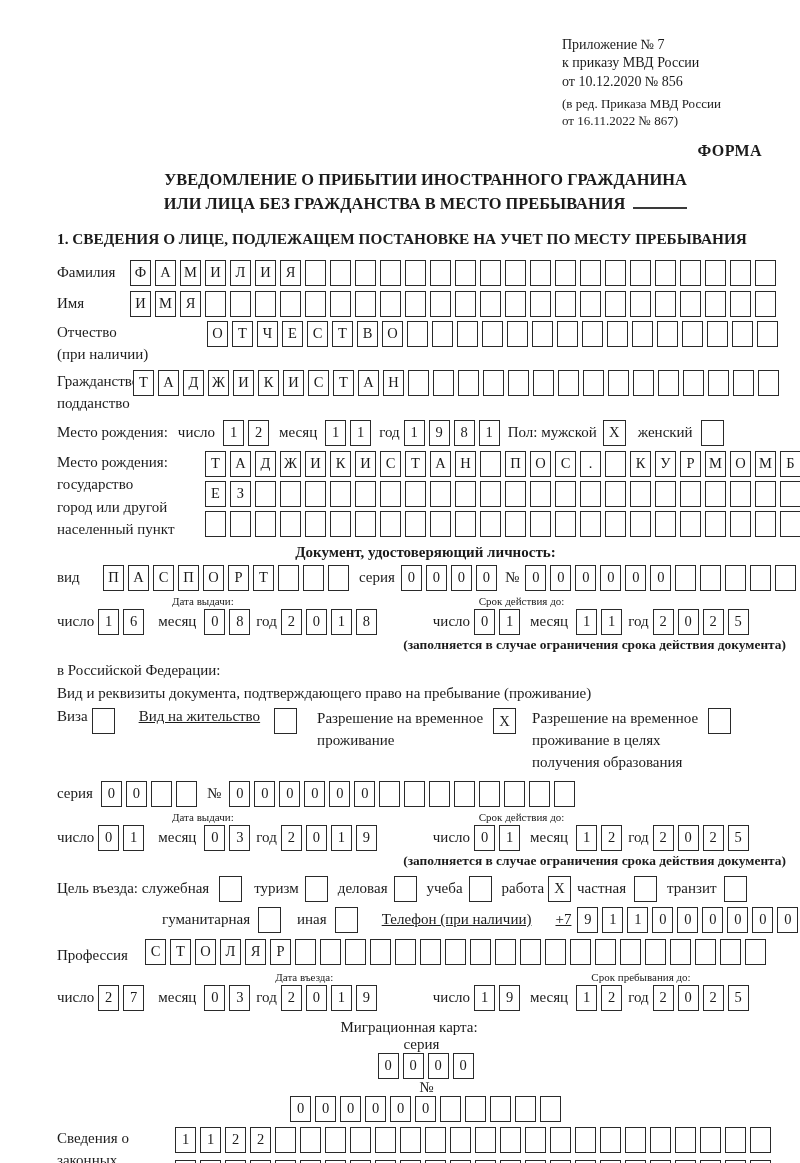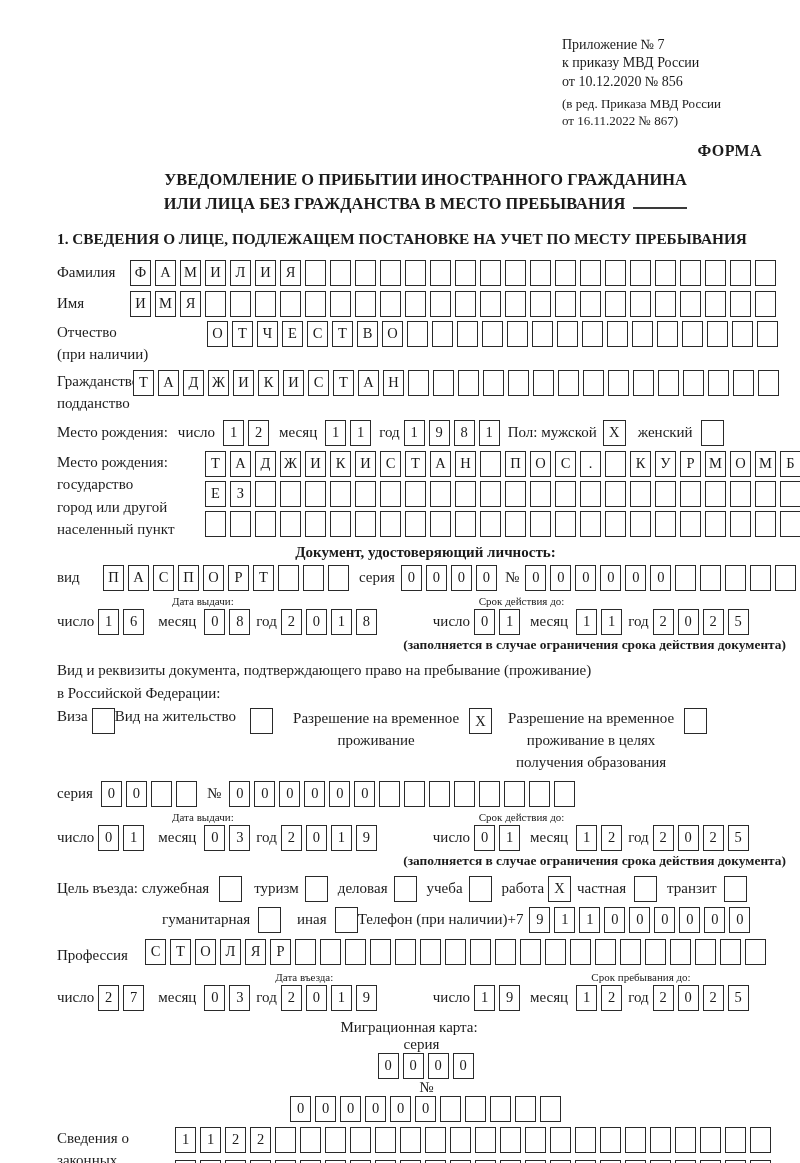--- a/index.html
+++ b/index.html
@@ -24,33 +24,33 @@
   }
   .cbx .cell{width:23px;}
   .w73{width:73px;}
   .row2l{align-items:flex-start;margin-top:4px;}
   .lblcol{flex:none;font-size:15px;line-height:1.5;}
   .lblcol .sub{font-size:15px;}
   .bp{display:flex;margin-top:5px;align-items:flex-start;}
   .bp .cellcol{display:flex;flex-direction:column;gap:4px;}
   .dochead{font-weight:bold;font-size:15px;text-align:center;margin-top:3px;}
   .ml6{margin-left:6px;}.ml8{margin-left:8px;}.ml10{margin-left:10px;}.ml12{margin-left:12px;}
-  .ml14{margin-left:14px;}.ml16{margin-left:16px;}.ml20{margin-left:20px;}.ml24{}
+  .ml14{margin-left:14px;}.ml16{margin-left:16px;}.ml20{margin-left:20px;}.ml24{margin-left:24px;text-decoration:underline;}
   .mr4{margin-right:4px;}.mr6{margin-right:6px;}.mr8{margin-right:8px;}.mr10{margin-right:10px;}
   .dhdr{display:flex;font-size:11px;margin-top:4px;}
   .dhdr .h1{margin-left:115px;}
   .dhdr .h2{margin-left:245px;}
   .dhdr2 .h2{margin-left:258px;}
   .drow{display:flex;align-items:center;margin-top:2px;}
   .dgroup{display:flex;align-items:center;}
   .g2{margin-left:56px;}
   .note{text-align:right;font-size:13.4px;margin-top:2px;padding-right:8px;font-weight:bold;}
   .intro{font-size:15px;line-height:1.55;margin-top:6px;}
   .opts{display:flex;align-items:flex-start;margin-top:3px;font-size:15px;}
-  .optlines{text-align:center;line-height:1.45;flex:none;}
+  .optlines{text-align:left;line-height:1.45;flex:none;}
   .opts .cells{margin-top:0;}
   .purpose{display:flex;align-items:center;margin-top:7px;font-size:15px;}
   .purpose2{display:flex;align-items:center;margin-top:5px;font-size:15px;margin-left:105px;}
   .lr{display:flex;align-items:flex-start;margin-top:5px;}
   .lr .lblcol{width:118px;white-space:nowrap;}
   .lr .cellcol{display:flex;flex-direction:column;gap:6px;}
 </style>
 </head>
 <body>
 
@@ -402,22 +402,22 @@
           <span class="cell">2</span>
           <span class="cell">0</span>
           <span class="cell">2</span>
           <span class="cell">5</span>
         </span>
     </span>
   </div>
   <div class="note">(заполняется в случае ограничения срока действия документа)</div>
 
   <div class="intro">
+    <div>в Российской Федерации:</div>
     <div>Вид и реквизиты документа, подтверждающего право на пребывание (проживание)</div>
-    <div>в Российской Федерации:</div>
   </div>
 
   <div class="opts">
     <span class="lbl">Виза</span>
     <span class="cells cbx ml4" style="margin-left:4px;">
         <span class="cell"></span>
       </span>
     <span class="lbl ml24">Вид на жительство</span>
     <span class="cells cbx ml14">
         <span class="cell"></span>

